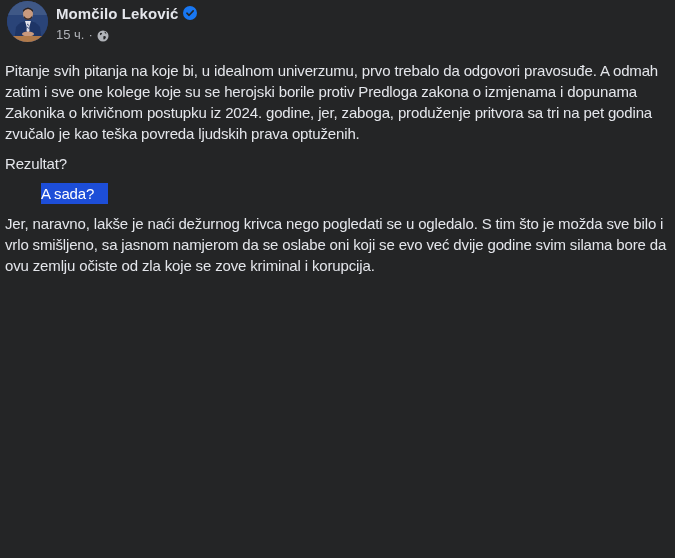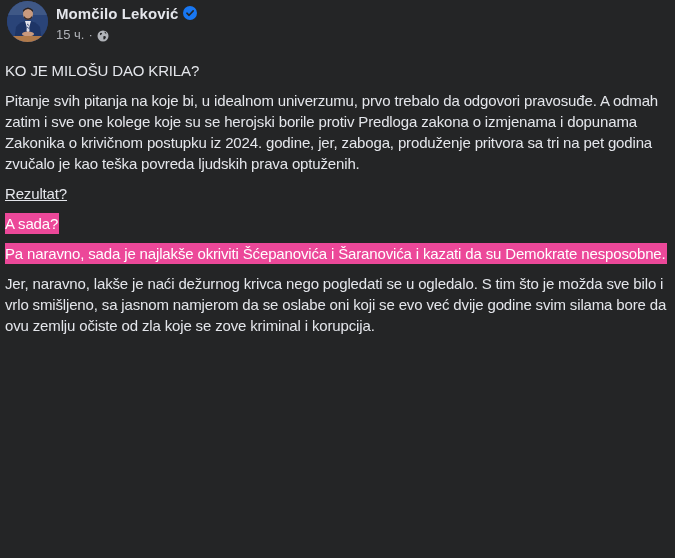--- a/index.html
+++ b/index.html
@@ -69,27 +69,28 @@
     left: 5px;
     top: 60px;
     width: 668px;
     font-size: 15px;
     line-height: 21px;
     letter-spacing: -0.15px;
   }
   .post-body p {
     margin: 0 0 9px 0;
   }
-  .line { display: block; text-decoration: underline; }
+  .line { display: block; }
   .hl-block {
     display: inline-block;
-    background: #ec4899;
+    background: #1d4ed8;
     color: #ffffff;
     line-height: 21px;
-    padding-right: 1px;
+    padding-right: 14px;
+    margin-left: 36px;
   }
 </style>
 </head>
 <body>
 
 <div class="post-header">
   <div class="avatar">
     <svg width="41" height="41" viewBox="0 0 41 41">
       <rect x="0" y="0" width="41" height="41" fill="#2a4478"></rect>
       <rect x="0" y="0" width="41" height="14" fill="#4f6590" opacity="0.6"></rect>
@@ -128,25 +129,21 @@
           <path d="M3 3.2 Q4.5 2.2 5.2 3.6 Q4.6 5 3.4 5.2 Q2.6 4.3 3 3.2 Z" fill="#242526"></path>
           <path d="M6.4 6.2 Q8.2 5.6 9 7 Q8.6 9 6.8 9.8 Q6 8.2 6.4 6.2 Z" fill="#242526"></path>
           <path d="M7.5 1.4 Q9 2 9.6 3.4 Q8.6 3.8 7.8 3 Z" fill="#242526"></path>
         </svg>
       </span>
     </div>
   </div>
 </div>
 
 <div class="post-body">
-  <p>KO JE MILOŠU DAO KRILA?</p>
   <p>Pitanje svih pitanja na koje bi, u idealnom univerzumu, prvo trebalo da odgovori pravosuđe. A odmah zatim i sve one kolege koje su se herojski borile protiv Predloga zakona o izmjenama i dopunama Zakonika o krivičnom postupku iz 2024. godine, jer, zaboga, produženje pritvora sa tri na pet godina zvučalo je kao teška povreda ljudskih prava optuženih.</p>
   <p>
     <span class="line">Rezultat?</span>
   </p>
   <p>
     <span class="hl-block">A sada?</span>
   </p>
-  <p>
-    <span class="hl-block">Pa naravno, sada je najlakše okriviti Šćepanovića i Šaranovića i kazati da su Demokrate nesposobne.</span>
-  </p>
   <p>Jer, naravno, lakše je naći dežurnog krivca nego pogledati se u ogledalo. S tim što je možda sve bilo i vrlo smišljeno, sa jasnom namjerom da se oslabe oni koji se evo već dvije godine svim silama bore da ovu zemlju očiste od zla koje se zove kriminal i korupcija.</p>
 </div>
 
 </body></html>

